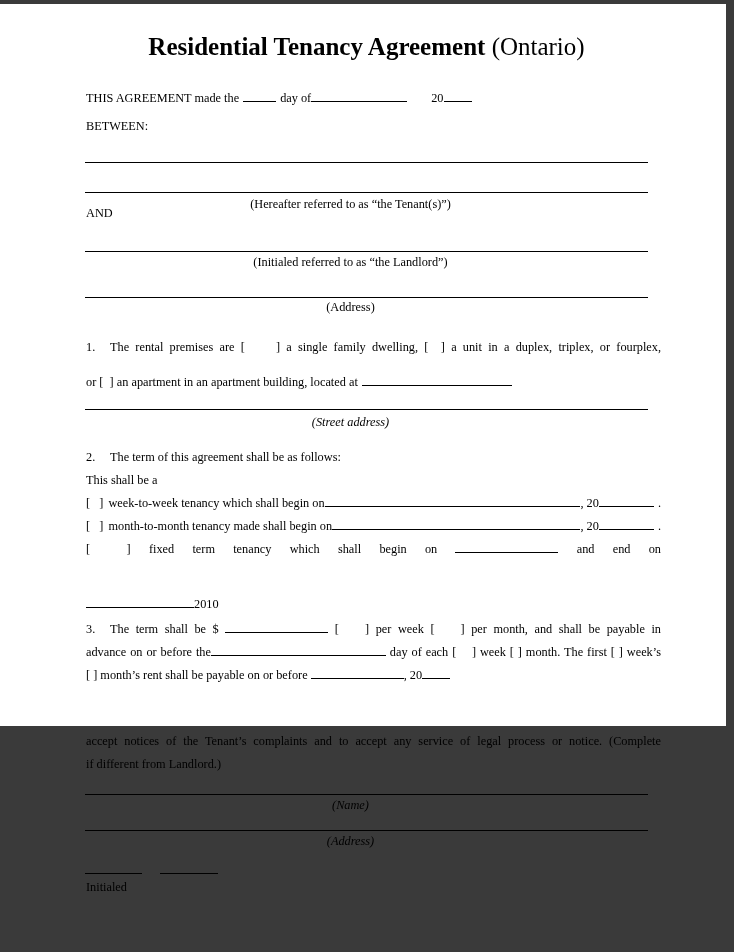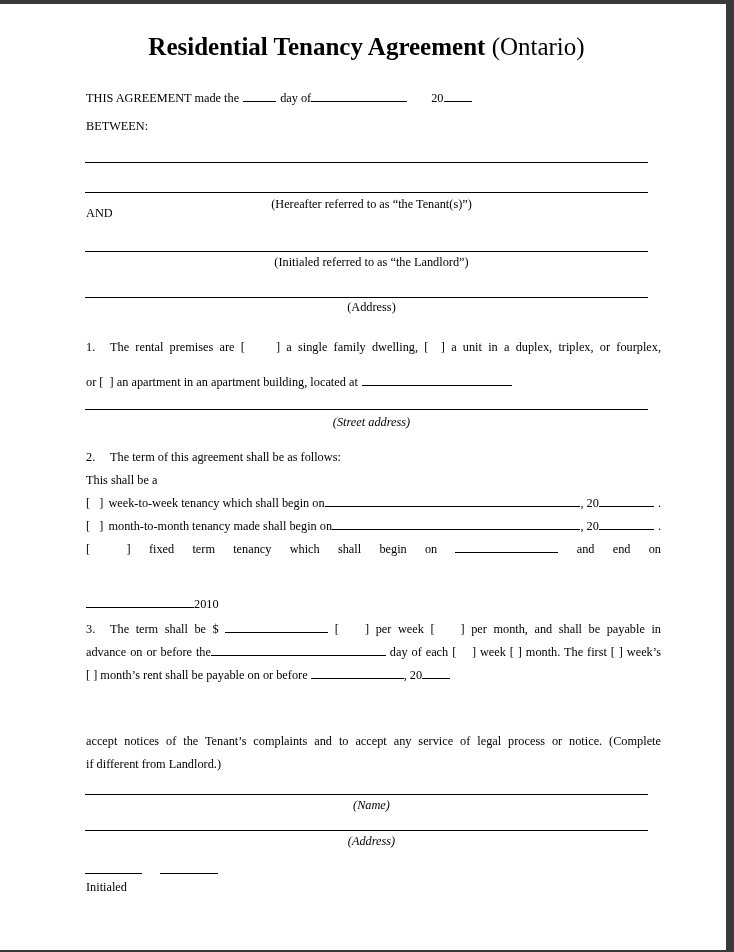--- a/index.html
+++ b/index.html
@@ -8,42 +8,42 @@
   body {
     width: 734px; height: 952px;
     position: relative;
     background: var(--frame-color);
     font-family: "Liberation Serif", serif;
     color: #000;
     overflow: hidden;
   }
   .page {
     position: absolute; left: 0; top: 4px;
-    width: 726px; height: 946px;
+    width: 726px; height: 722px;
     background: #fff;
   }
   .title {
     position: absolute; left: 85px; top: 28px; width: 563px;
     text-align: center;
     font-size: 25px; line-height: 30px;
     white-space: nowrap;
   }
   .title .bold { font-weight: bold; }
   .line {
     position: absolute; left: 86px; width: 575px;
     font-size: 12.3px; line-height: 17px;
     white-space: nowrap;
   }
   .jline {
     text-align: justify;
     text-align-last: justify;
     white-space: normal;
   }
   .cap {
-    left: 90px; width: 563px;
+    left: 69px; width: 563px;
     text-align: center; text-align-last: center;
     white-space: normal;
   }
   .it { font-style: italic; }
   .rule {
     position: absolute; left: 85px; width: 563px; height: 0;
     border-top: 1px solid #000;
   }
   .rule.short { width: 57px; }
   .bl {

